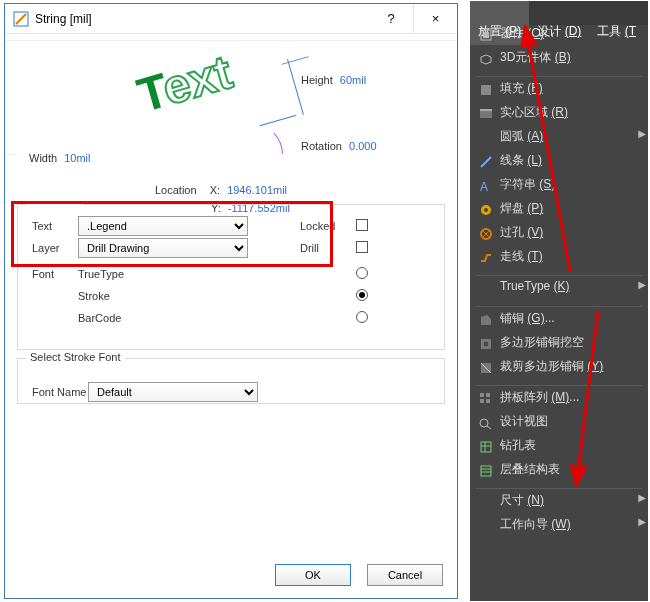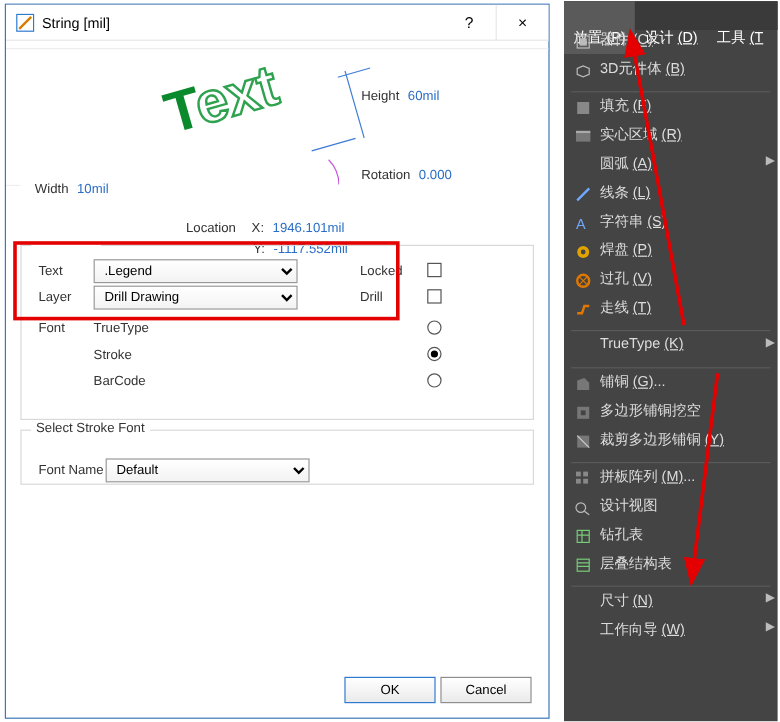--- a/index.html
+++ b/index.html
@@ -97,21 +97,21 @@
     position: absolute; left: 12px; top: 354px; width: 428px; height: 46px;
     border: 1px solid #d9d9d9;
   }
   .stroke-legend {
     position: absolute; left: 8px; top: -8px; background: #fff; padding: 0 4px;
     font-size: 11px; color: #333;
   }
 
   
   .dlg-buttons {
-    position: absolute; right: 14px; bottom: 12px; display: flex; gap: 4px;
+    position: absolute; right: 14px; bottom: 12px; display: flex; gap: 16px;
   }
   .dlg-buttons button {
     width: 76px; height: 22px; font-size: 11px;
     background: linear-gradient(#fff,#eaeaea); border: 1px solid #8e8e8e;
   }
   .dlg-buttons button.ok { border: 1px solid #2e7ad1; }
 
   
   .rmenu {
     position: absolute; left: 470px; top: 1px; width: 178px; height: 600px;

